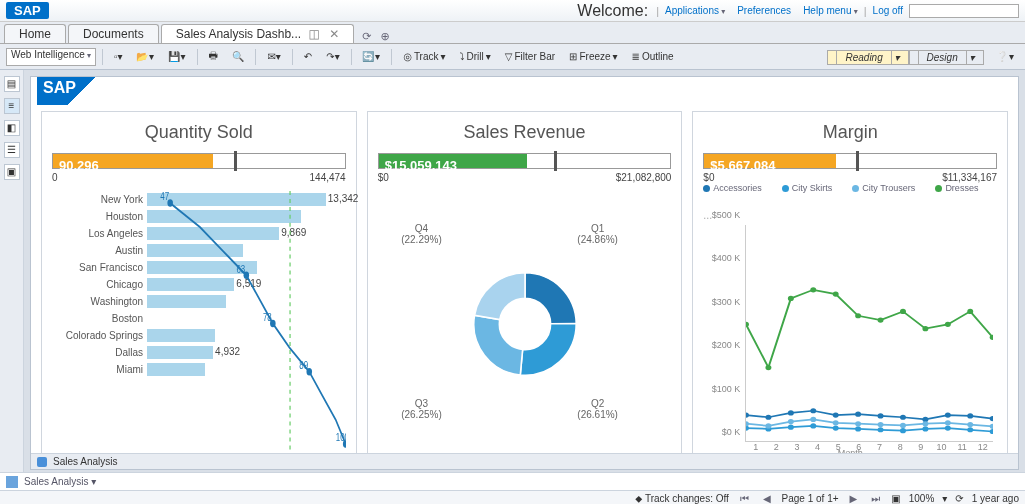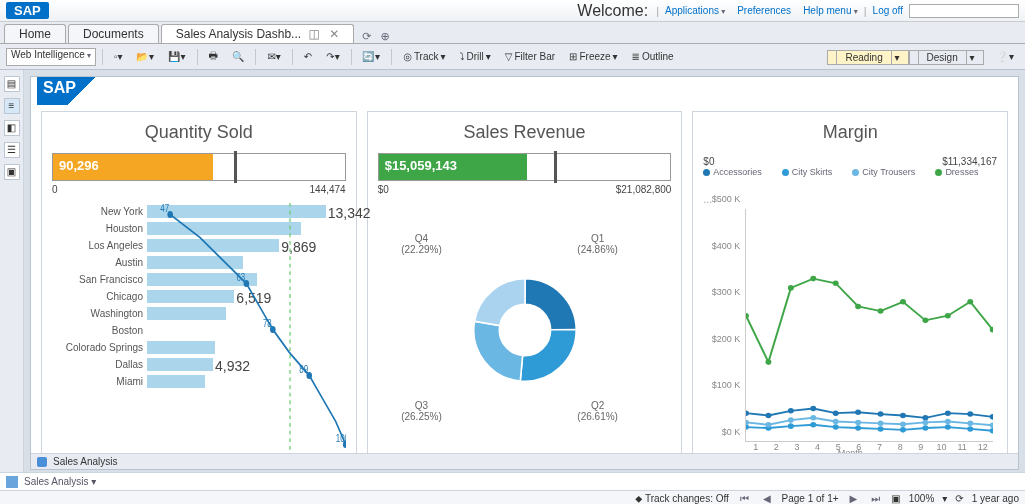--- a/index.html
+++ b/index.html
@@ -15,43 +15,43 @@
 .tab { border: 1px solid #aaa; border-bottom: none; padding: 2px 14px; font-size: 12px; background: #f4f6f9; border-radius: 3px 3px 0 0; cursor: pointer; }
 .tab.active { background: #fff; }
 .tab-close { margin-left: 6px; color: #888; }
 .tab-icons span { margin-left: 6px; font-size: 11px; color: #667; cursor: pointer; }
 .toolbar { display: flex; align-items: center; background: #e8ecf2; border-bottom: 1px solid #b9c3d0; padding: 2px 6px; gap: 4px; font-size: 11px; }
 .tb-sel { height: 18px; font-size: 10px; background: #fff; border: 1px solid #aaa; padding: 0 4px; }
 .tb-btn { border: 1px solid transparent; padding: 1px 4px; cursor: pointer; display: inline-flex; align-items: center; gap: 2px; font-size: 10px; border-radius: 2px; }
 .tb-sep { width: 1px; height: 16px; background: #c0c8d2; margin: 0 2px; }
 .tb-text { font-size: 10px; }
 .mode-pill { margin-left: auto; }
-.mode-pill span { border: 1px solid #aaa; padding: 1px 8px; font-size: 10px; }
+.mode-pill span { border: 1px solid #aaa; padding: 1px 8px; font-size: 10px; font-style: italic; }
 .mode-pill span.active { background: #fff4c8; }
 .workarea { display: flex; height: calc(504px - 22px - 22px - 24px - 18px - 16px); }
 .side-rail { width: 24px; background: #e8ecf2; border-right: 1px solid #ccd4de; display: flex; flex-direction: column; align-items: center; gap: 6px; padding-top: 6px; }
 .side-rail .ico { width: 16px; height: 16px; border: 1px solid #bcc6d2; background: #fff; font-size: 10px; text-align: center; line-height: 14px; cursor: pointer; }
 .canvas { flex: 1; background: #d9dfe7; padding: 6px 6px 2px; overflow: hidden; position: relative; }
 .doc { background: #fff; height: 100%; border: 1px solid #b9c3d0; position: relative; }
 .doc-logo { position: absolute; left: 6px; top: 0; width: 70px; height: 28px; background: linear-gradient(135deg,#0070c9 60%,transparent 60%); color: #fff; font-weight: bold; font-size: 16px; padding: 2px 6px; }
 .doc-logo::after { content:""; position:absolute; right:-18px; top:0; border-top:28px solid #0070c9; border-right:18px solid transparent; display:none;}
 .panels { display: flex; gap: 10px; padding: 34px 10px 6px; height: 100%; }
 .panel { flex: 1; border: 1px solid #d0d6de; background: #fff; padding: 6px 10px; display: flex; flex-direction: column; min-width: 0; }
 .panel-title { text-align: center; font-size: 18px; color: #555; margin: 4px 0 10px; }
-.metric-bar { position: relative; height: 28px; border: 1px solid #999; background: #fff; }
+.metric-bar { position: relative; height: 16px; border: 1px solid #999; background: #fff; }
 .metric-fill { position: absolute; left: 0; top: 0; bottom: 0; }
 .metric-mark { position: absolute; top: -3px; bottom: -3px; width: 3px; background: #555; }
 .metric-val { position: absolute; left: 6px; top: 4px; color: #fff; font-weight: bold; font-size: 13px; }
 .axis { display: flex; justify-content: space-between; font-size: 10px; margin-top: 3px; color: #444; }
 .chartbody { flex: 1; position: relative; margin-top: 8px; }
 .hbar-row { display: flex; align-items: center; height: 17px; }
 .hbar-label { width: 95px; text-align: right; font-size: 10px; color: #555; padding-right: 4px; }
 .hbar-track { flex: 1; position: relative; height: 13px; }
 .hbar { position: absolute; left: 0; top: 0; bottom: 0; background: #aad5eb; }
-.hbar-num { position: absolute; top: 0; font-size: 14px; color: #444; }
+.hbar-num { position: absolute; top: 0; font-size: 10px; color: #444; }
 .pareto { position:absolute; left:95px; right:0; top:0; bottom:0; pointer-events:none;}
 .pareto svg { width: 100%; height: 100%; }
 .donut-wrap { display:flex; justify-content:center; align-items:center; height:100%; }
 .donut-label { position: absolute; font-size: 10px; color: #666; text-align: center; }
 .legend { display: flex; flex-wrap: wrap; gap: 20px; font-size: 9px; color: #667; margin-bottom: 2px; }
 .leg-item { display: flex; align-items: center; gap: 3px; }
 .leg-dot { width: 7px; height: 7px; border-radius: 50%; }
 .linechart { flex:1; position:relative; }
 .yaxis { position:absolute; left:0; top:0; bottom:14px; width:40px; }
 .ytick { position:absolute; right:3px; font-size:9px; color:#888; transform:translateY(-50%);}
@@ -259,20 +259,25 @@
               </div>
               <div class="donut-label" style="left:68%;top:12%;">Q1<br>(24.86%)</div>
               <div class="donut-label" style="left:68%;top:78%;">Q2<br>(26.61%)</div>
               <div class="donut-label" style="left:8%;top:78%;">Q3<br>(26.25%)</div>
               <div class="donut-label" style="left:8%;top:12%;">Q4<br>(22.29%)</div>
             </div>
         </div>
 
         <div class="panel">
           <div class="panel-title">Margin</div>
+          <div class="metric-bar">
+            <div class="metric-fill" style="width:45%;background:#f5a623;"></div>
+            <div class="metric-mark" style="left:52%;"></div>
+            <div class="metric-val">$5,667,084</div>
+          </div>
           <div class="axis">
               <span>$0</span>
               <span>$11,334,167</span>
             </div>
           <div class="legend" id="mlegend">
               <span class="leg-item"><span class="leg-dot" style="background:#1f77b4"></span>Accessories</span>
               <span class="leg-item"><span class="leg-dot" style="background:#2e9bd6"></span>City Skirts</span>
               <span class="leg-item"><span class="leg-dot" style="background:#6bb7e3"></span>City Trousers</span>
               <span class="leg-item"><span class="leg-dot" style="background:#3fa648"></span>Dresses</span>
               <span style="color:#888;">⋯</span>

